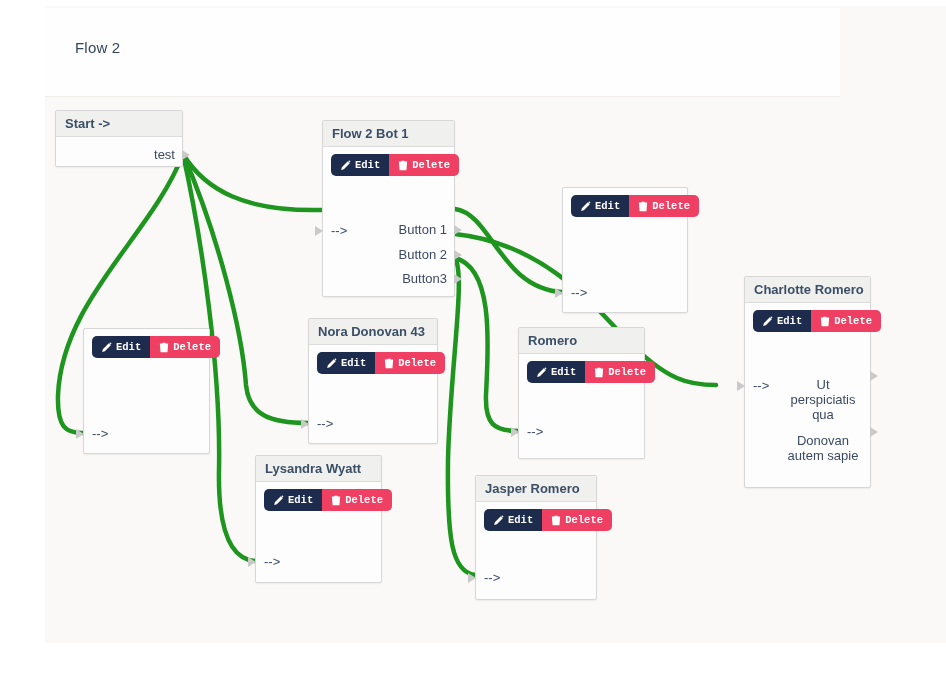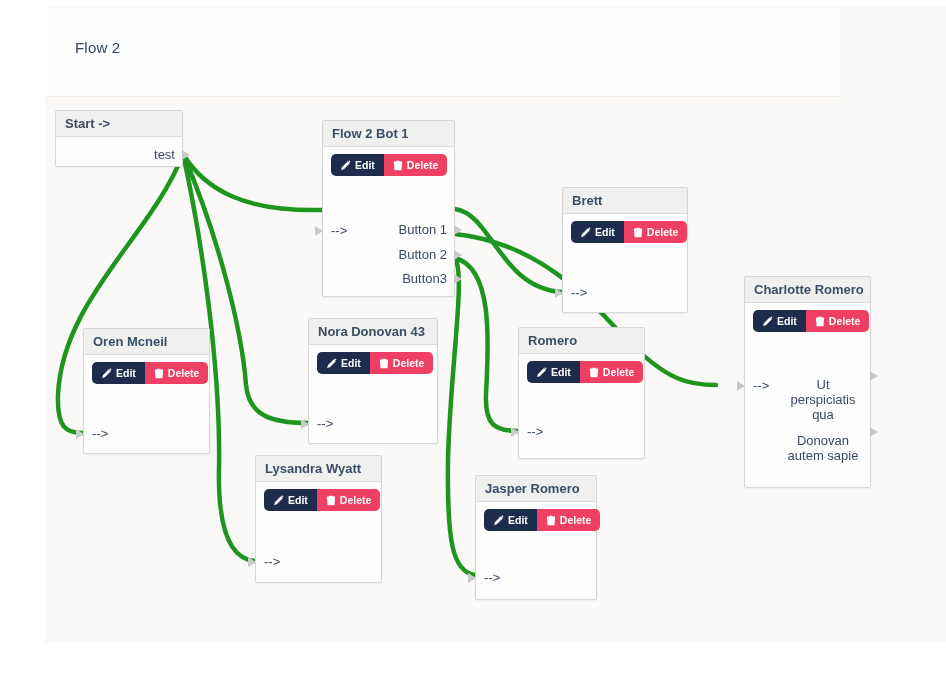--- a/index.html
+++ b/index.html
@@ -18,21 +18,21 @@
           border:1px solid #d7d7d7; border-radius:2px;
           box-shadow:0 1px 2px rgba(0,0,0,.06); }
   .node-header { height:26px; line-height:25px; padding:0 9px;
                  background:#f0f0ef; border-bottom:1px solid #dcdcdc;
                  font-size:13px; font-weight:700; color:#3a4f66;
                  white-space:nowrap; overflow:hidden; }
   .node-body { position:relative; width:100%; }
   .btn-group { position:absolute; left:8px; top:7px; display:flex; }
   .btn { display:flex; align-items:center; gap:4px; height:22px;
          border:none; color:#fff; font-size:10.5px; font-weight:700;
-         font-family:Liberation Sans, sans-serif; padding:8px 9px;
+         font-family:Liberation Mono, monospace; padding:8px 9px;
          cursor:pointer; }
   .btn.edit   { border-radius:5px 0 0 5px; }
   .btn.delete { border-radius:0 5px 5px 0; }
   .btn svg { display:block; }
   .port-label { position:absolute; font-size:13px; color:#3b4a63;
                 line-height:15px; white-space:nowrap; }
   .port-label.in  { left:8px; }
   .port-label.out { right:7px; text-align:right; }
   .port-label.wrap { white-space:normal; max-width:80px; line-height:15px;text-align:center; }
   .port-tri { position:absolute; width:0; height:0;
@@ -93,21 +93,20 @@
         <div class="port-label in" style="top: 102px;">--&gt;</div>
         <div class="port-tri in" style="top: 105px; border-left: 8px solid rgb(201, 201, 201);"></div>
         <div class="port-label out" style="top: 101px;">Button 1</div>
         <div class="port-tri out" style="top: 104px; border-left: 8px solid rgb(201, 201, 201);"></div>
         <div class="port-label out" style="top: 126px;">Button 2</div>
         <div class="port-tri out" style="top: 129px; border-left: 8px solid rgb(201, 201, 201);"></div>
         <div class="port-label out" style="top: 150px;">Button3</div>
         <div class="port-tri out" style="top: 153px; border-left: 8px solid rgb(201, 201, 201);"></div>
       </div>
       <div class="node" style="left: 562px; top: 187px; width: 126px; height: 126px;">
-        <div class="node-header">Brett</div>
         <div class="node-body" style="height: 99px;">
           <div class="btn-group">
             <button class="btn edit" style="background: rgb(29, 43, 77);">
               <span>
                 <svg width="11" height="11" viewBox="0 0 16 16" fill="#fff">
                   <path d="M12.1.9l3 3L6 13l-3.6.9L3 10.3 12.1.9zM1 14h14v1.5H1z" fill="none"></path>
                   <path d="M11.3 1.7l3 3L5.6 13.4l-3.9 1 1-3.9 8.6-8.8zm2.1-1.2l1.9 1.9-1.2 1.2-1.9-1.9 1.2-1.2z"></path>
                 </svg>
               </span>
               <span>Edit</span>
@@ -149,21 +148,20 @@
           </div>
         </div>
         <div class="port-label in" style="top: 101px;">--&gt;</div>
         <div class="port-tri in" style="top: 104px; border-left: 8px solid rgb(201, 201, 201);"></div>
         <div class="port-label out wrap" style="top: 100px;">Ut perspiciatis qua</div>
         <div class="port-tri out" style="top: 94px; border-left: 8px solid rgb(201, 201, 201);"></div>
         <div class="port-label out wrap" style="top: 156px;">Donovan autem sapie</div>
         <div class="port-tri out" style="top: 150px; border-left: 8px solid rgb(201, 201, 201);"></div>
       </div>
       <div class="node" style="left: 83px; top: 328px; width: 127px; height: 126px;">
-        <div class="node-header">Oren Mcneil</div>
         <div class="node-body" style="height: 99px;">
           <div class="btn-group">
             <button class="btn edit" style="background: rgb(29, 43, 77);">
               <span>
                 <svg width="11" height="11" viewBox="0 0 16 16" fill="#fff">
                   <path d="M12.1.9l3 3L6 13l-3.6.9L3 10.3 12.1.9zM1 14h14v1.5H1z" fill="none"></path>
                   <path d="M11.3 1.7l3 3L5.6 13.4l-3.9 1 1-3.9 8.6-8.8zm2.1-1.2l1.9 1.9-1.2 1.2-1.9-1.9 1.2-1.2z"></path>
                 </svg>
               </span>
               <span>Edit</span>

